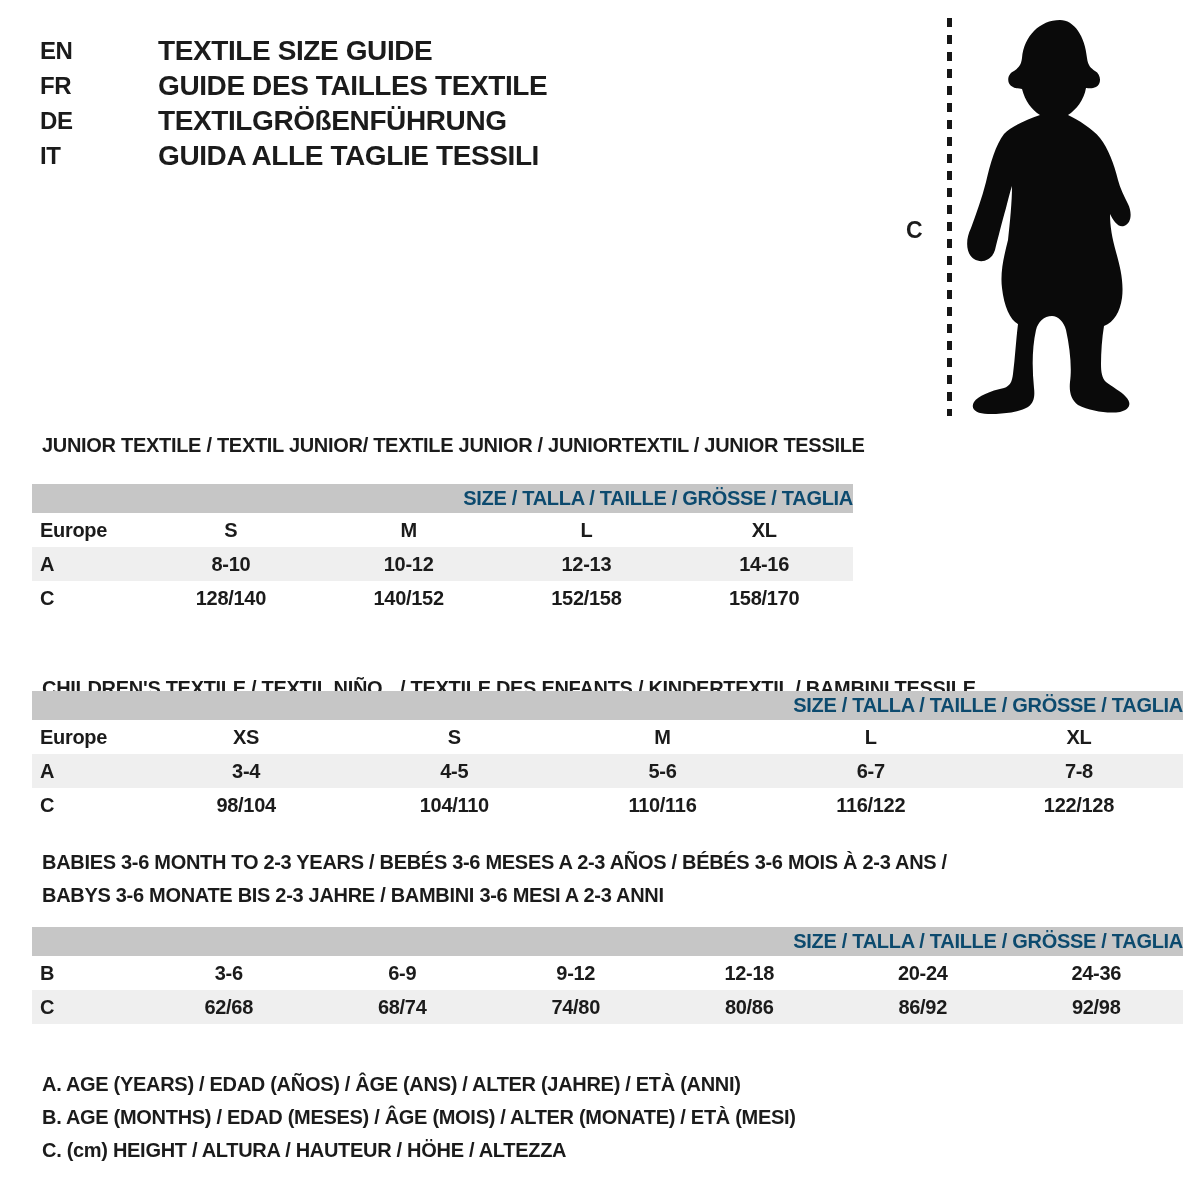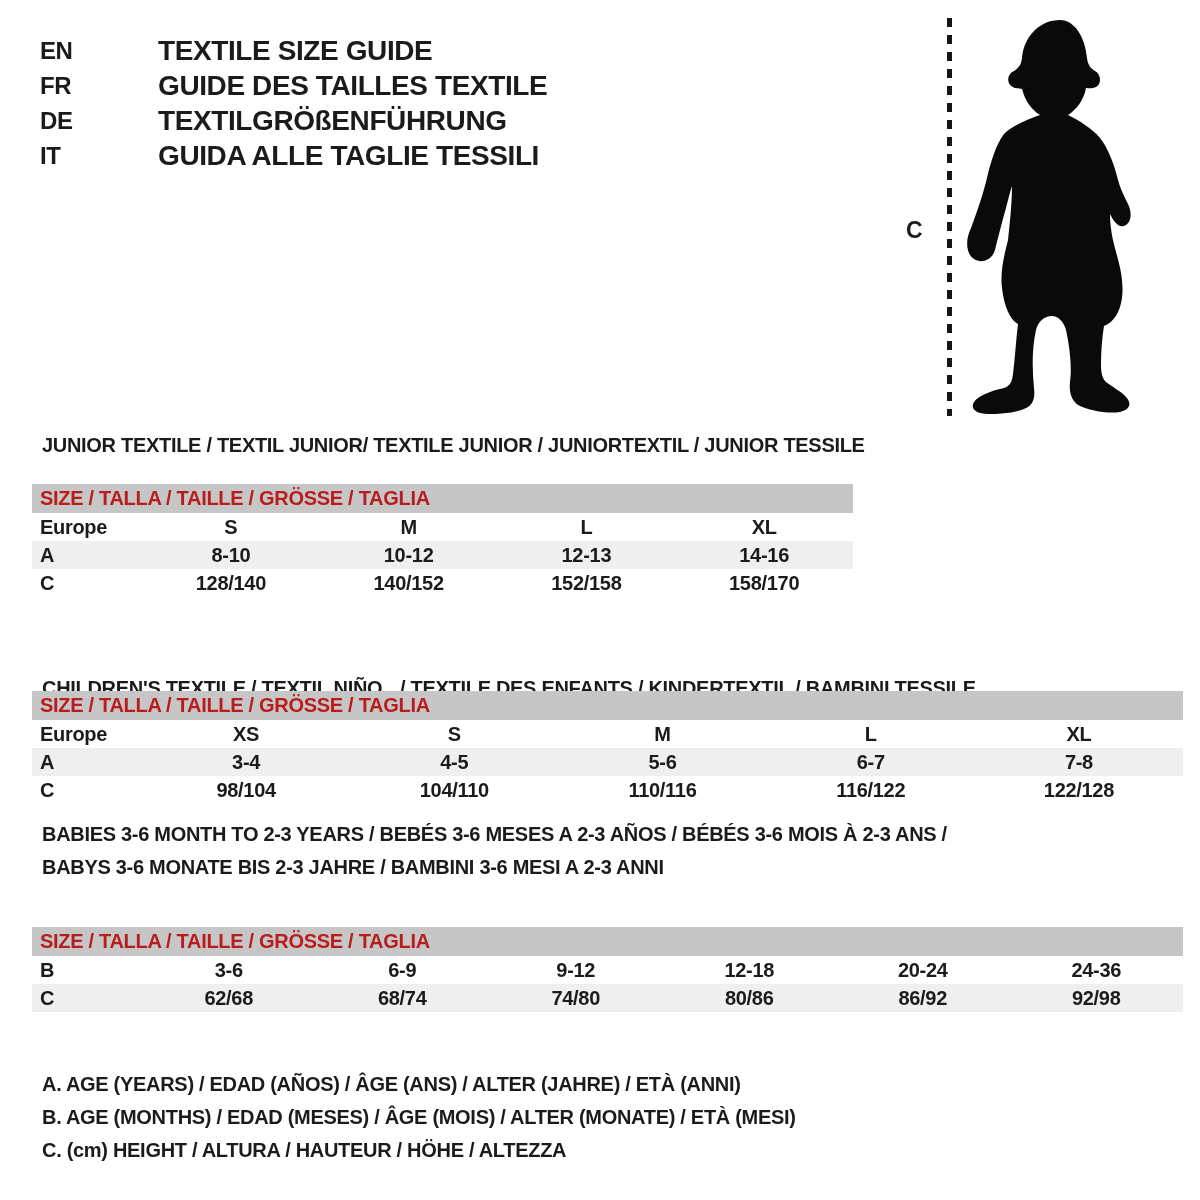--- a/index.html
+++ b/index.html
@@ -41,26 +41,26 @@
     white-space: nowrap;
   }
   .section-title .subscript { font-size: 13px; vertical-align: sub; }
   .title-2line { line-height: 33px; }
 
   .size-table { position: absolute; left: 32px; }
   .t-narrow { width: 821px; }
   .t-wide { width: 1151px; }
 
   .band {
-    height: 29px; background: #c6c6c6; color: #b91c1c;
-    font-size: 20px; font-weight: bold; letter-spacing: -0.3px;
-    line-height: 29px; padding-left: 8px;
+    height: 29px; background: #c6c6c6; color: #0c4a6e;
+    font-size: 20px; font-weight: bold; letter-spacing: -0.3px;
+    line-height: 29px; padding-left: 8px; text-align: right;
   }
   .trow {
-    display: flex; height: 28px; align-items: center;
+    display: flex; height: 34px; align-items: center;
     font-size: 20px; font-weight: bold; letter-spacing: -0.3px;
   }
   .trow.shaded { background: #efefef; }
   .row-label { width: 110px; padding-left: 8px; }
   .cell { flex: 1; text-align: center; }
 
   
   .legend-block { position: absolute; left: 42px; top: 1068px; }
   .legend-line {
     height: 33px; line-height: 33px;
@@ -192,21 +192,21 @@
     <div class="trow">
       <span class="row-label">C</span>
       <span class="cell">98/104</span>
       <span class="cell">104/110</span>
       <span class="cell">110/116</span>
       <span class="cell">116/122</span>
       <span class="cell">122/128</span>
     </div>
   </div>
 
-  <div class="section-title title-2line" style="top:818px">
+  <div class="section-title title-2line" style="top:846px">
     <div>BABIES 3-6 MONTH TO 2-3 YEARS / BEBÉS 3-6 MESES A 2-3 AÑOS / BÉBÉS 3-6 MOIS À 2-3 ANS /</div>
     <div>BABYS 3-6 MONATE BIS 2-3 JAHRE / BAMBINI 3-6 MESI A 2-3 ANNI</div>
   </div>
   <div class="size-table t-wide" style="top:927px">
     <div class="band">SIZE / TALLA / TAILLE / GRÖSSE / TAGLIA</div>
     <div class="trow">
       <span class="row-label">B</span>
       <span class="cell">3-6</span>
       <span class="cell">6-9</span>
       <span class="cell">9-12</span>

